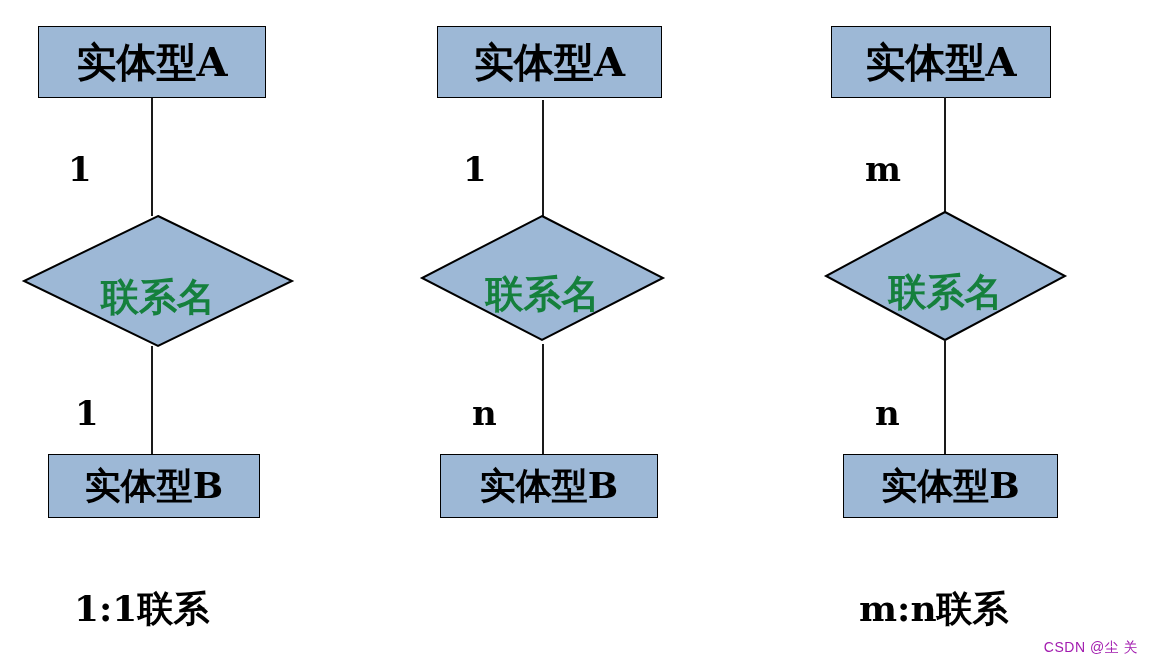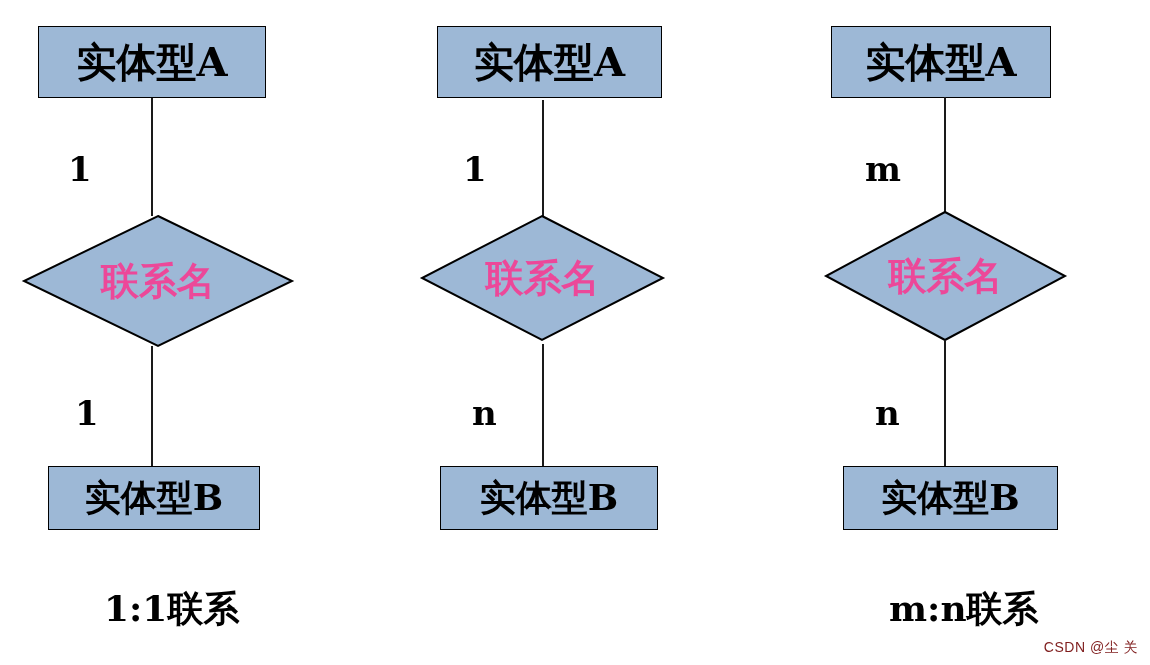--- a/index.html
+++ b/index.html
@@ -45,21 +45,21 @@
     color: #000000;
     letter-spacing: 0px;
     white-space: nowrap;
   }
   .entity-a {
     top: 26px;
     height: 72px;
     font-size: 40px;
   }
   .entity-b {
-    top: 466px;
+    top: 454px;
     height: 64px;
     font-size: 36px;
   }
 
   .col-0 .entity-a { left: 38px;  width: 228px; }
   .col-0 .entity-b { left: 48px;  width: 212px; }
   .col-1 .entity-a { left: 47px;  width: 225px; }
   .col-1 .entity-b { left: 50px;  width: 218px; }
   .col-2 .entity-a { left: 51px;  width: 220px; }
   .col-2 .entity-b { left: 63px;  width: 215px; }
@@ -79,29 +79,29 @@
     overflow: visible;
   }
   .diamond-shape {
     fill: #9db8d6;
     stroke: #000000;
     stroke-width: 2;
   }
   .diamond-label {
     position: absolute;
     left: 0;
-    top: 0;
+    top: 16px;
     width: 100%;
     height: 100%;
     display: flex;
     align-items: center;
     justify-content: center;
     font-size: 38px;
     font-weight: bold;
-    color: #ec4899;
+    color: #15803d;
     white-space: nowrap;
     pointer-events: none;
   }
 
   
   .connector {
     position: absolute;
     width: 0;
     border-left: 2px solid #1a1a1a;
   }
@@ -136,34 +136,33 @@
 
   
   .caption {
     position: absolute;
     top: 588px;
     font-size: 36px;
     font-weight: bold;
     color: #000000;
     white-space: nowrap;
     line-height: 1.15;
-    margin-left: 30px;
   }
   .col-0 .caption { left: 74px; }
   .col-1 .caption { left: 76px; }
   .col-2 .caption { left: 79px; }
 
   
   .watermark {
     position: absolute;
     right: 12px;
     bottom: 8px;
     font-family: "Liberation Sans", "DejaVu Sans", sans-serif;
     font-size: 14px;
-    color: #7f1d1d;
+    color: #a21caf;
     white-space: nowrap;
     letter-spacing: 0.5px;
   }
 </style>
 </head>
 <body>
 
 <div id="canvas">
 
   <div class="column col-0">

